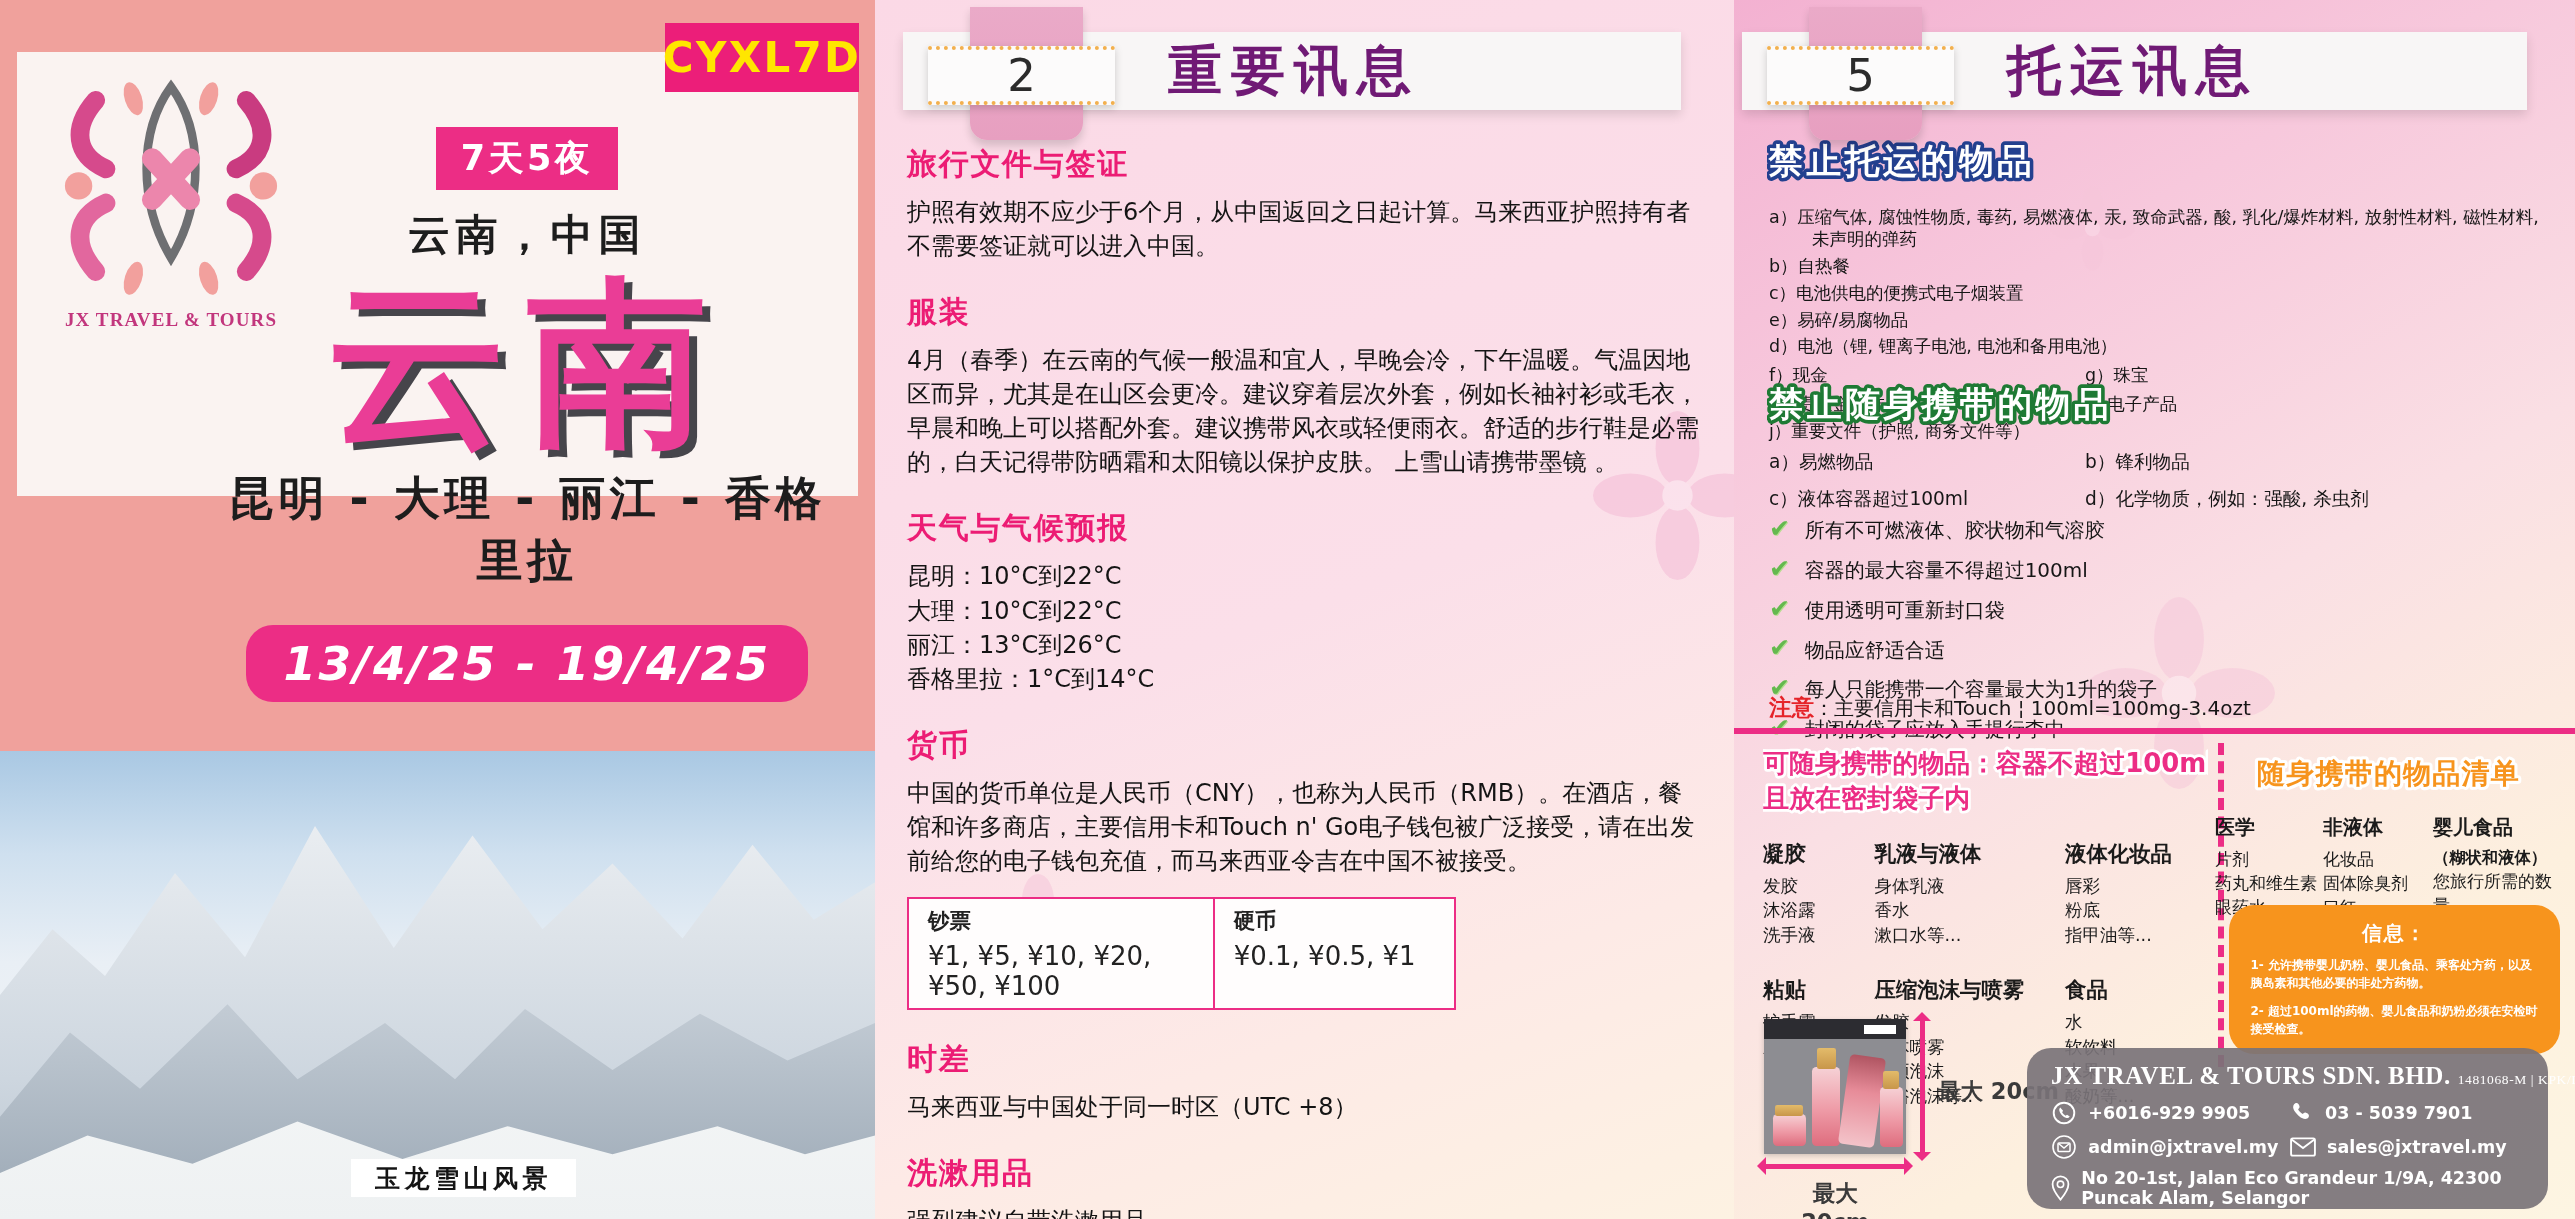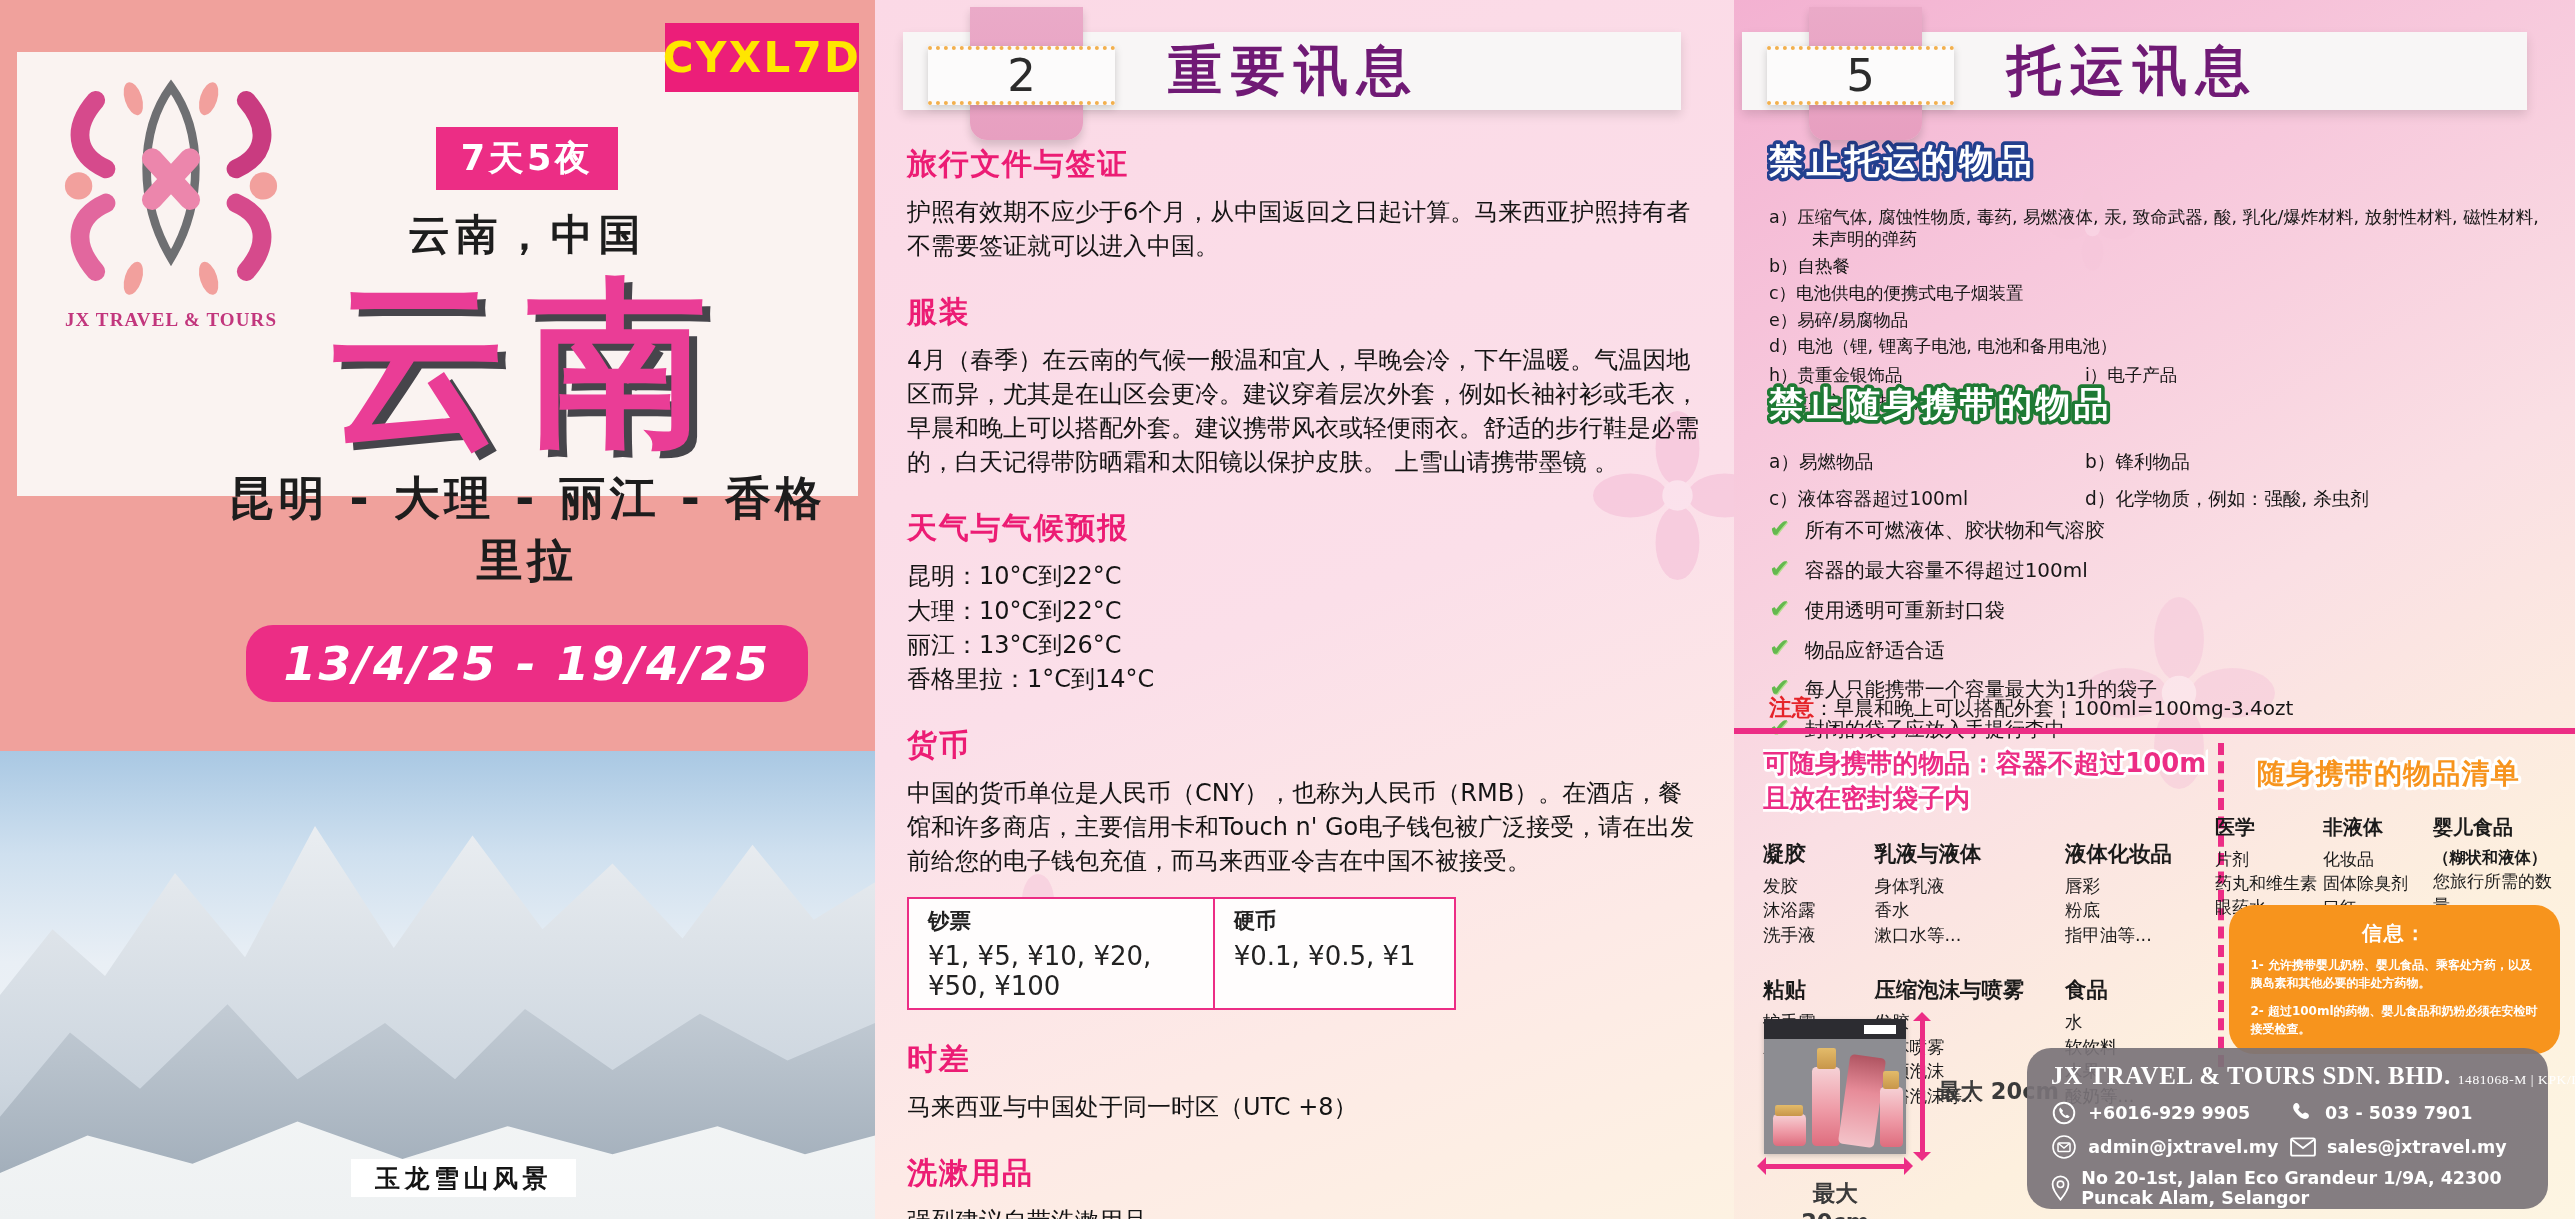--- a/index.html
+++ b/index.html
@@ -287,20 +287,24 @@
       <text x="0" y="70" font-size="62" font-weight="900" fill="#ffffff" stroke="#23408f" stroke-width="13" paint-order="stroke" stroke-linejoin="round" letter-spacing="6">禁止托运的物品</text>
     </svg>
 
     <div class="r-list" style="top:207px;">
       <div class="r-item hang">a）压缩气体, 腐蚀性物质, 毒药, 易燃液体, 汞, 致命武器, 酸, 乳化/爆炸材料, 放射性材料, 磁性材料, 未声明的弹药</div>
       <div class="r-item">b）自热餐</div>
       <div class="r-item">c）电池供电的便携式电子烟装置</div>
       <div class="r-item">e）易碎/易腐物品</div>
       <div class="r-item">d）电池（锂, 锂离子电池, 电池和备用电池）</div>
       <div class="r-pair">
+        <div class="pl">f）现金</div>
+        <div class="pr">g）珠宝</div>
+      </div>
+      <div class="r-pair">
         <div class="pl">h）贵重金银饰品</div>
         <div class="pr">i）电子产品</div>
       </div>
       <div class="r-item">j）重要文件（护照, 商务文件等）</div>
     </div>
 
     <svg class="outline-h" style="position:absolute;left:33px;top:377px;" width="564" height="56" viewBox="0 0 1000 100">
       <text x="0" y="70" font-size="62" font-weight="900" fill="#ffffff" stroke="#1e7a34" stroke-width="13" paint-order="stroke" stroke-linejoin="round" letter-spacing="6">禁止随身携带的物品</text>
     </svg>
 
@@ -336,21 +340,21 @@
         <span class="chk-icon">✔</span>
         <span class="chk-txt">每人只能携带一个容量最大为1升的袋子</span>
       </div>
       <div class="chk-row">
         <span class="chk-icon">✔</span>
         <span class="chk-txt">封闭的袋子应放入手提行李中</span>
       </div>
     </div>
 
     <div class="note-line">
-      <span class="note-label">注意</span><span>：早晨和晚上可以搭配外套 ¦ 100ml=100mg-3.4ozt</span>
+      <span class="note-label">注意</span><span>：主要信用卡和Touch ¦ 100ml=100mg-3.4ozt</span>
     </div>
 
     <div class="hrule"></div>
     <div class="vrule"></div>
 
     <div class="allowed">
       <svg width="445" height="72" viewBox="0 0 790 128">
         <text x="0" y="48" font-size="46" font-weight="900" fill="#ec2d85" stroke="#ffffff" stroke-width="10" paint-order="stroke" stroke-linejoin="round">可随身携带的物品：容器不超过100ml</text>
         <text x="0" y="110" font-size="46" font-weight="900" fill="#ec2d85" stroke="#ffffff" stroke-width="10" paint-order="stroke" stroke-linejoin="round">且放在密封袋子内</text>
       </svg>

